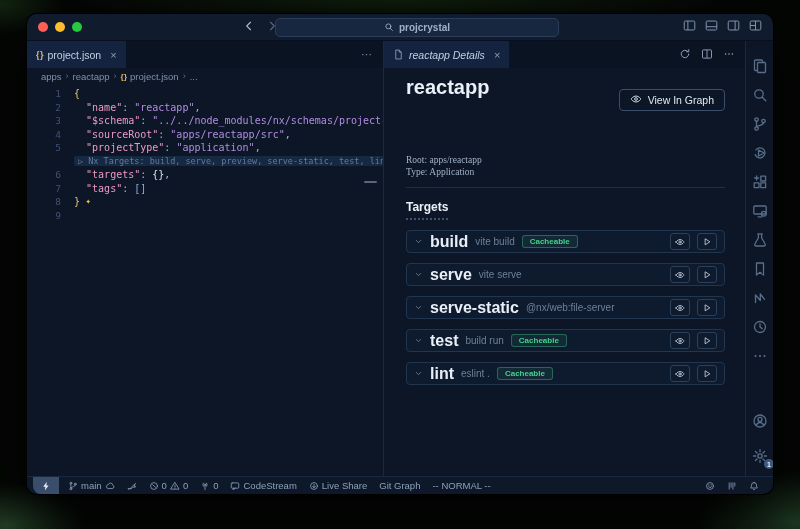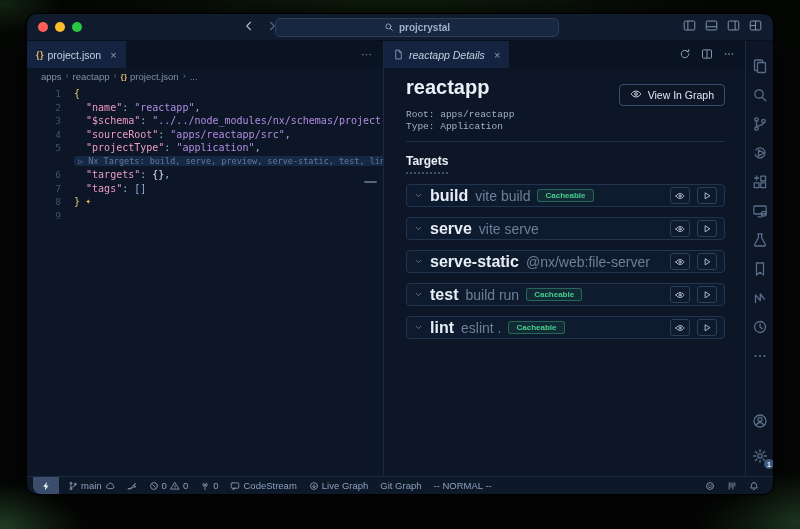--- a/index.html
+++ b/index.html
@@ -60,32 +60,32 @@
   .lens-row.nx{color:#5f7aa0;}
   .lens-row.nx .pill{background:#162942;border-radius:2px;padding:0 4px;}
   .tk-key{color:#ee9bc4}.tk-st{color:#b28ce2}.tk-pu{color:#9fb0cf}
   .tk-b0{color:#dfc572}.tk-b1{color:#d9e0f0}.tk-b2{color:#93a9da}.tk-sp{color:#f2c94c;font-size:9px;}
   .fold-dash{position:absolute;right:6px;top:97px;width:13px;height:2px;background:#56677f;border-radius:1px;}
   
   .panel{flex:1;padding:8px 20px 0 22px;background:#0c1626;overflow:hidden;}
   .panel-head{display:flex;align-items:flex-start;justify-content:space-between;}
   .panel-title{font-size:20px;line-height:22px;margin:0 0 11px;color:#eaf0f8;font-weight:700;}
   .vig-btn{display:flex;align-items:center;gap:6px;border:1px solid #3a4e6c;border-radius:4px;
-    padding:3px 10px;font-size:10.5px;color:#dfe7f1;background:transparent;margin-top:8px;cursor:pointer;}
+    padding:3px 10px;font-size:10.5px;color:#dfe7f1;background:transparent;margin-top:13px;cursor:pointer;}
   .vig-btn svg{width:12px;height:12px;}
-  .meta{font-family:Liberation Mono, monospace;font-size:9.5px;color:#a2b2c9;line-height:11.5px;}
+  .meta{font-family:Liberation Serif, serif;font-size:9.5px;color:#a2b2c9;line-height:11.5px;margin-top:44px;}
   .divider{border-top:1px solid #1e2f49;margin:9px 0 9px;}
   .targets-h{font-size:12px;font-weight:700;color:#eaf0f8;display:inline-block;padding-bottom:4px;border-bottom:2px dotted #3e5374;}
   .target-rows{margin-top:10px;}
   .trow{display:flex;align-items:center;gap:7px;height:21px;border:1px solid #22354f;background:#0e1a2d;
     border-radius:4px;padding:0 7px;margin-bottom:10px;}
   .trow .chev{display:flex;color:#7d90a9;}
   .trow .chev svg{width:9px;height:9px;}
   .tname{font-size:16px;font-weight:700;color:#e8eef6;}
-  .tcmd{font-size:14px;color:#6d8099;}
+  .tcmd{font-size:10px;color:#6d8099;}
   .tbadge{font-size:8px;font-weight:700;color:#46d08d;background:rgba(60,190,125,.10);
     border:1px solid rgba(70,208,141,.38);border-radius:3px;padding:1px 7px;}
   .tspace{flex:1;}
   .ibtn{width:18px;height:15px;border:1px solid #2c4059;border-radius:3px;display:grid;place-items:center;color:#cfdaea;cursor:pointer;}
   .ibtn svg{width:10px;height:10px;}
   
   .ab-icon{height:29px;width:27px;display:grid;place-items:center;color:#5a6d88;cursor:pointer;}
   .ab-icon svg{width:16px;height:16px;}
   .ab-bottom{margin-top:auto;display:flex;flex-direction:column;gap:6px;align-items:center;}
   .ab-gear{position:relative;}
@@ -525,21 +525,21 @@
             </span>
             <span>CodeStream</span>
           </div>
           <div class="sb-item">
             <span class="sb-ic" style="display: flex;">
               <svg viewBox="0 0 16 16" fill="none" stroke="currentColor" stroke-width="1.3" stroke-linecap="round" stroke-linejoin="round">
                 <circle cx="8" cy="8" r="5.5"></circle>
                 <path d="M8 5.2v5.6M5.6 8.4L8 10.8l2.4-2.4"></path>
               </svg>
             </span>
-            <span>Live Graph</span>
+            <span>Live Share</span>
           </div>
           <div class="sb-item">
             <span>Git Graph</span>
           </div>
           <div class="sb-item">
             <span>-- NORMAL --</span>
           </div>
         </div>
       <div class="sb-right" id="sbright">
           <div class="sb-item">

